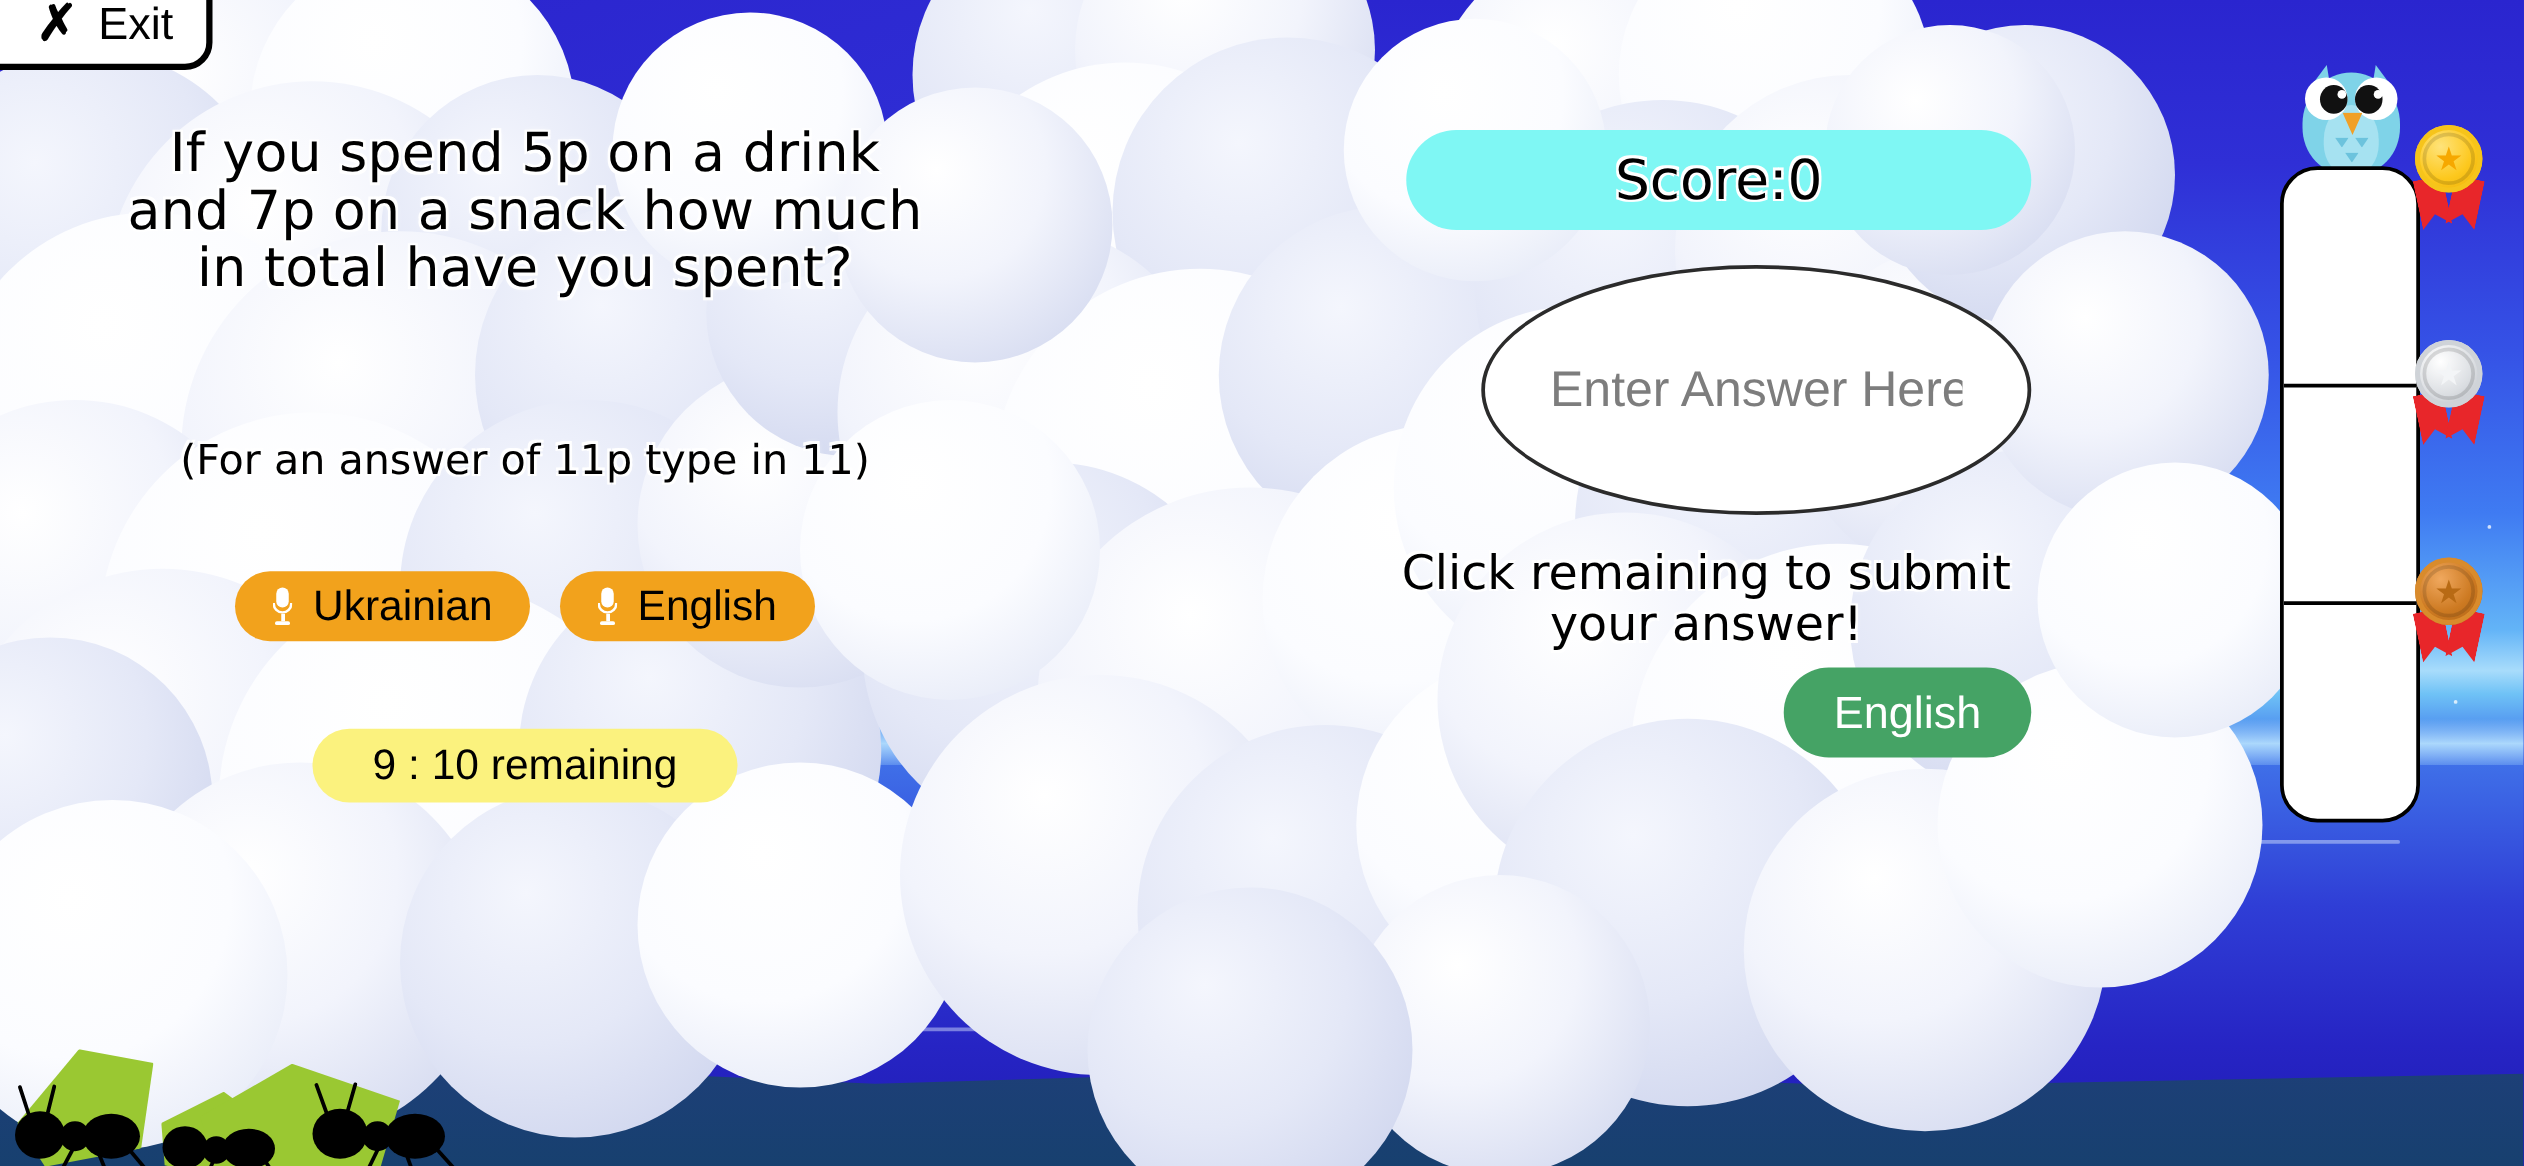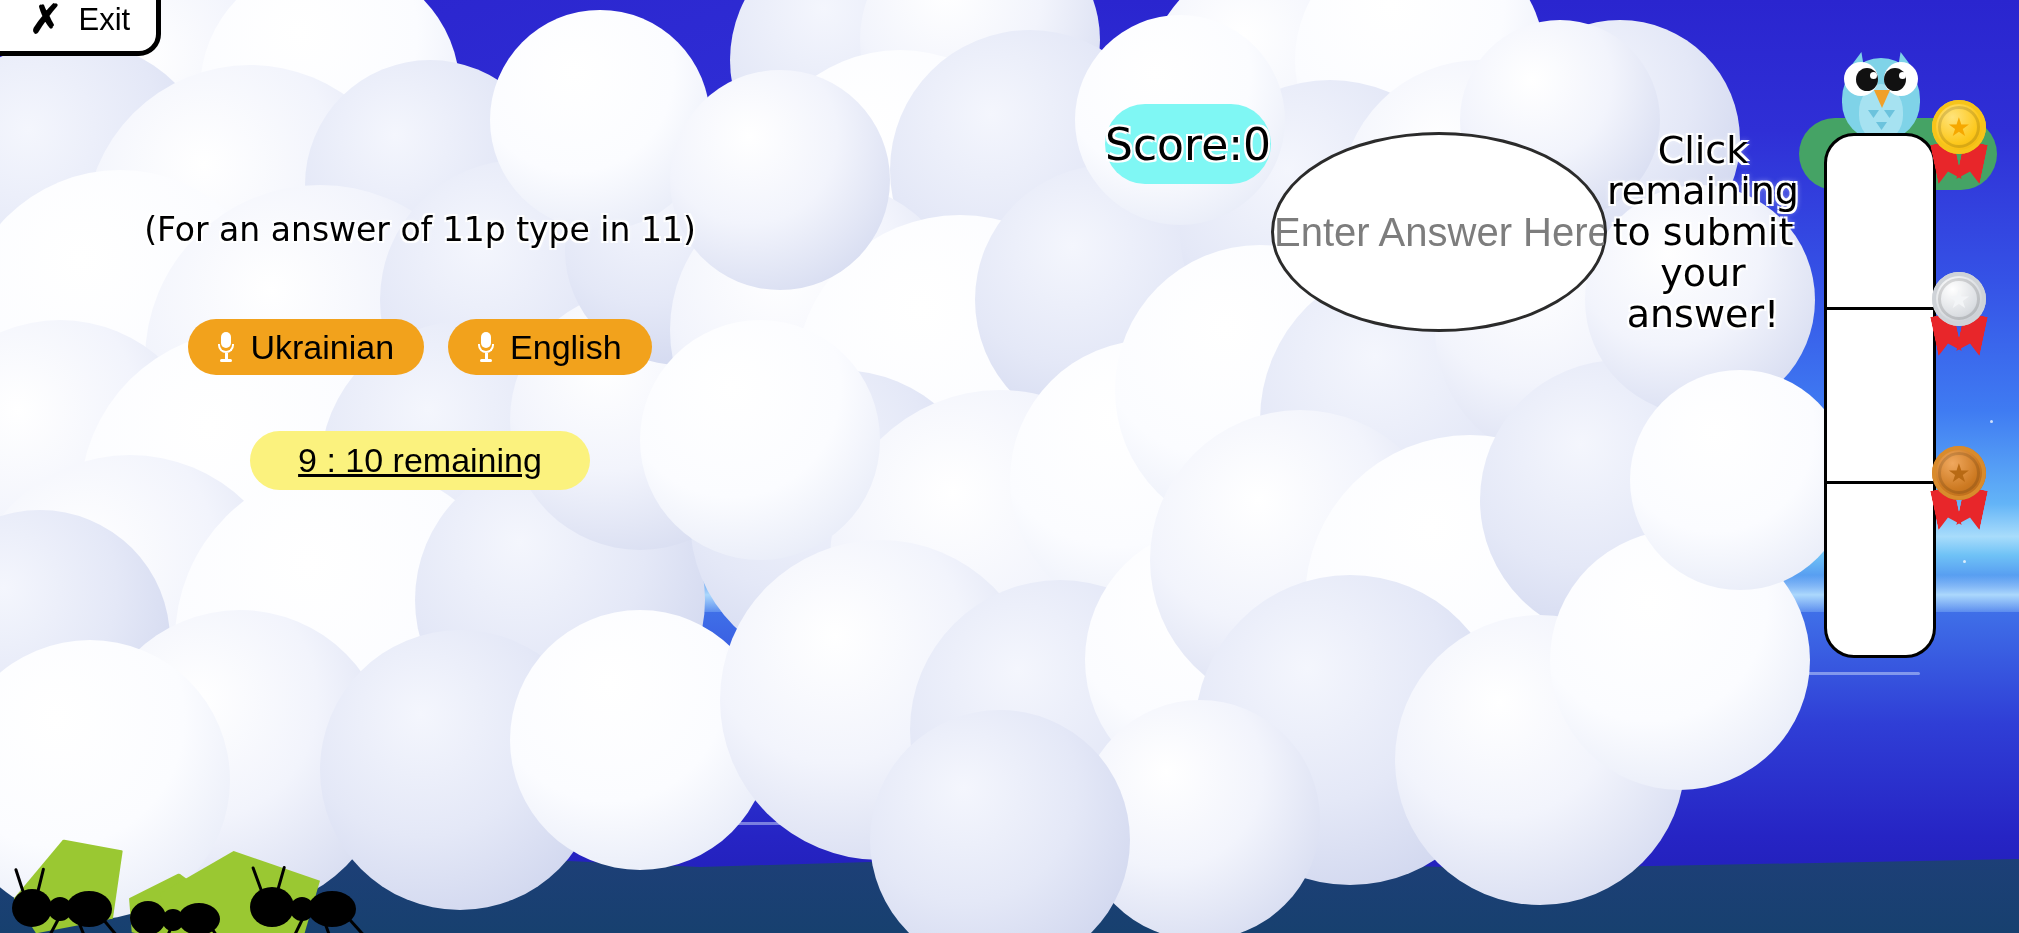--- a/index.html
+++ b/index.html
@@ -124,21 +124,21 @@
     position:absolute; left:-24px; top:-16px;
     padding:10px 26px 12px 48px;
     background:#fff;
     border:5px solid #000;
     border-radius:0 0 22px 0;
     display:flex; align-items:center; gap:16px;
     font-size:40px; line-height:1; color:#000;
     z-index:60; cursor:pointer;
   }
   .exit-x { font-weight:700; font-size:40px; }
-  .exit-label { font-size:31px; }
+  .exit-label { font-size:36px; }
 
   
   .left-panel { position:absolute; left:90px; top:100px; width:660px; z-index:30; }
   .q-text {
     font-family:"DejaVu Sans", sans-serif;
     font-size:43px; line-height:1.07; text-align:center; color:#000;
     text-shadow:
       -2px -2px 0 #fff, 2px -2px 0 #fff, -2px 2px 0 #fff, 2px 2px 0 #fff,
       0 0 6px rgba(255,255,255,.95);
     letter-spacing:.2px;
@@ -160,31 +160,31 @@
     font-family:"Liberation Sans", sans-serif;
   }
   .mic-icon { width:16px; height:30px; position:relative; flex:0 0 auto; }
   .mic-icon .cap { position:absolute; left:3px; top:0; width:10px; height:16px;
     background:#fff; border-radius:5px; }
   .mic-icon .arc { position:absolute; left:0; top:12px; width:16px; height:9px;
     border:2.5px solid #fff; border-top:none; border-radius:0 0 10px 10px; }
   .mic-icon .stem { position:absolute; left:6.5px; top:21px; width:3px; height:6px; background:#fff; }
   .mic-icon .base { position:absolute; left:2px; top:27px; width:12px; height:3px; background:#fff; border-radius:2px; }
 
-  .remaining-wrap { margin-top:56px; display:flex; justify-content:center;text-decoration:underline; }
+  .remaining-wrap { margin-top:70px; display:flex; justify-content:center; }
   .remaining {
     background:#fbf27e; border-radius:50%/50%;
     border-radius:130px;
     padding:10px 48px; font-size:34px; color:#000;
     font-family:"Liberation Sans", sans-serif;
   }
 
   
   .right-panel { position:absolute; left:1105px; top:104px; width:520px; z-index:30;
-    display:flex; flex-direction:row; align-items:flex-start; }
+    display:flex; flex-direction:column; align-items:flex-end; }
   .score-pill {
     width:500px; height:80px; background:#7ff7f4; border-radius:40px;
     display:flex; align-items:center; justify-content:center;
     font-family:"DejaVu Sans", sans-serif;
     font-size:44px; color:#000;
     text-shadow:-2px -2px 0 #fff,2px -2px 0 #fff,-2px 2px 0 #fff,2px 2px 0 #fff;
   }
   .type-hint {
     margin-top:22px; text-align:center; font-size:36px; line-height:1.08; color:#000;
     font-family:"DejaVu Sans", sans-serif;
@@ -395,20 +395,21 @@
       <div class="puff dim" style="left:870px;top:710px;width:260px;height:260px;"></div>
       <div class="puff" style="left:1460px;top:20px;width:200px;height:200px;"></div>
     </div>
 
   <div class="exit-btn">
     <span class="exit-x">✗</span>
     <span class="exit-label">Exit</span>
   </div>
 
   <div class="left-panel">
+    <div class="q-text">If you spend 5p on a drink and 7p on a snack how much in total have you spent?</div>
     <div class="q-hint">(For an answer of 11p type in 11)</div>
 
     <div class="lang-row">
       <button class="lang-btn">
         <span class="mic-icon">
           <span class="cap"></span>
             <span class="arc"></span>
             <span class="stem"></span>
             <span class="base"></span>
         </span>

